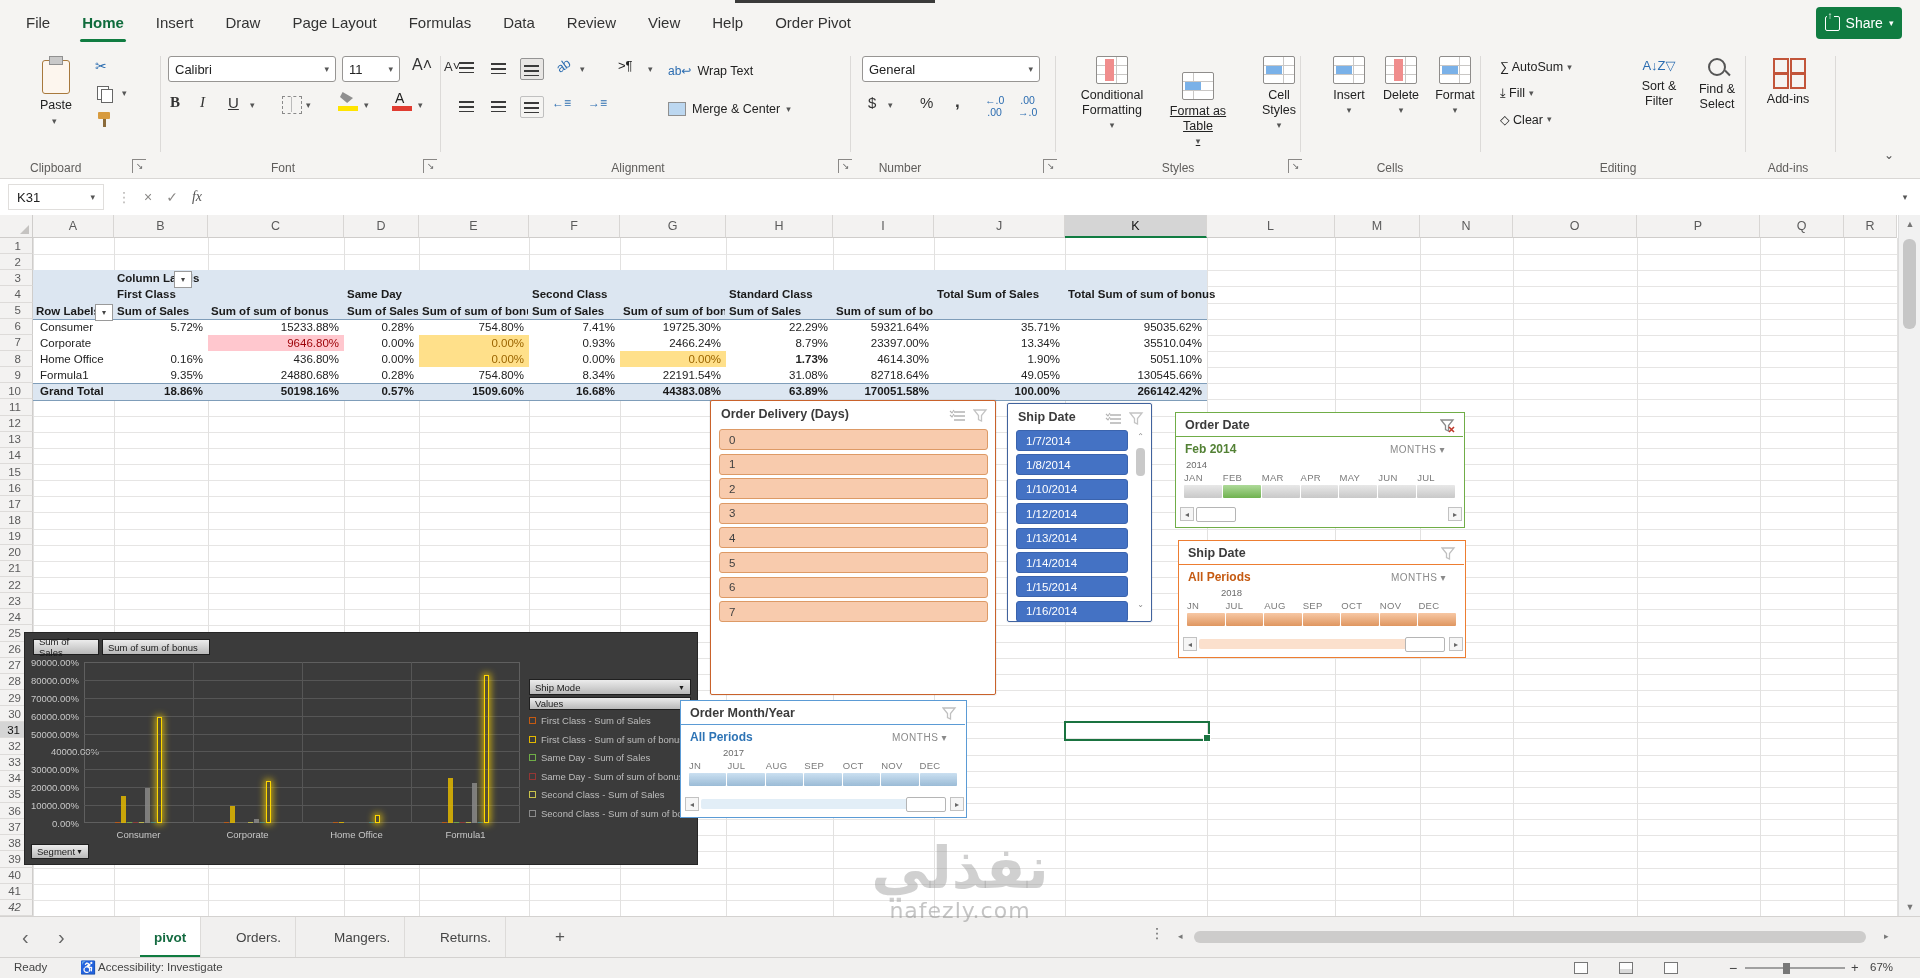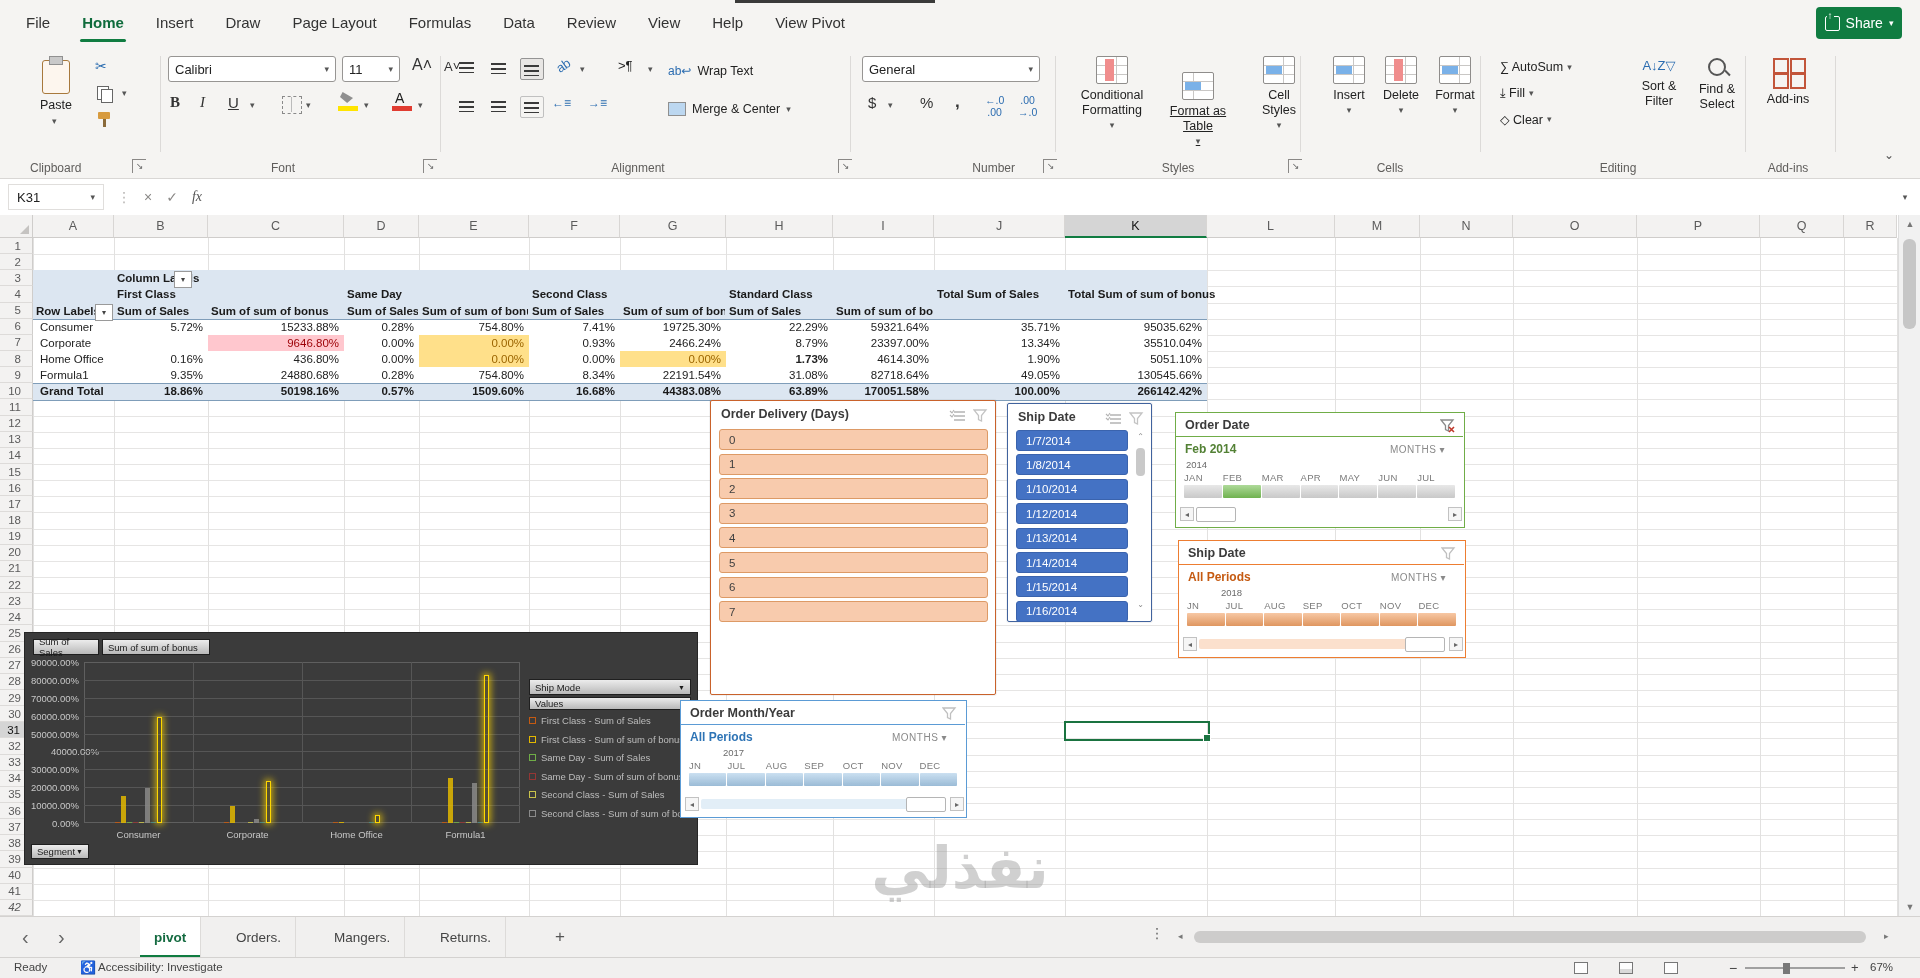--- a/index.html
+++ b/index.html
@@ -123,21 +123,21 @@
         <div class="mtab">File</div>
         <div class="mtab active">Home</div>
         <div class="mtab">Insert</div>
         <div class="mtab">Draw</div>
         <div class="mtab">Page Layout</div>
         <div class="mtab">Formulas</div>
         <div class="mtab">Data</div>
         <div class="mtab">Review</div>
         <div class="mtab">View</div>
         <div class="mtab">Help</div>
-        <div class="mtab">View Pivot</div>
+        <div class="mtab">Order Pivot</div>
       </div>
     <div id="topstrip"></div>
     <div id="sharebtn">
       <span class="shareglyph"></span>
       <span>Share</span>
       <span class="dd" style="color:#fff">▾</span>
     </div>
   </div>
 
   <div id="ribbon">
@@ -237,21 +237,21 @@
         <div class="dd" style="position: relative;">▾</div>
       </div>
       <div class="ric" style="position: absolute; left: 868px; top: 48px; font-size: 15px;">$</div>
       <div style="position: absolute; left: 888px; top: 54px; font-size: 9px; color: rgb(85, 85, 85);">▾</div>
       <div class="ric" style="position: absolute; left: 920px; top: 48px; font-size: 15px;">%</div>
       <div class="ric" style="position: absolute; left: 955px; top: 46px; font-size: 17px; font-weight: bold;">,</div>
       <div class="ric" style="position: absolute; left: 985px; top: 48px; font-size: 10.5px; color: rgb(43, 108, 176); white-space: pre;">←.0
 .00</div>
       <div class="ric" style="position: absolute; left: 1018px; top: 48px; font-size: 10.5px; color: rgb(43, 108, 176); white-space: pre;">.00
 →.0</div>
-      <div class="glabel" style="position: absolute; left: 895px; bottom: 3px; width: 120px; text-align: right;">Number</div>
+      <div class="glabel" style="position: absolute; left: 840px; bottom: 3px; width: 120px; text-align: center;">Number</div>
       <div class="dlg" style="position: absolute; left: 1043px;">↘</div>
       <div class="rbig" style="position: absolute; left: 1069px; top: 8px; width: 86px; height: 110px;">
         <div class="icon-table accent-red" style="position: relative; margin-top: 2px;"></div>
         <div style="margin-top: 4px;">Conditional<br>Formatting</div>
         <span class="dd">▾</span>
       </div>
       <div class="rbig" style="position: absolute; left: 1155px; top: 24px; width: 86px; height: 110px; text-decoration: underline;">
         <div class="icon-table accent-blue" style="position: relative; margin-top: 2px;"></div>
         <div style="margin-top: 4px;">Format as<br>Table</div>
         <span class="dd">▾</span>
@@ -771,17 +771,18 @@
     <span class="vic" style="left:1664px;background:linear-gradient(to right,#fdfdfd 48%,#bbb 48%,#bbb 52%,#fdfdfd 52%)"></span>
     <span class="abs" style="left:1729px;top:2px;font-size:14px">−</span>
     <span class="abs" style="left:1745px;top:9px;width:100px;height:2px;background:#a0a0a0"></span>
     <span class="abs" style="left:1783px;top:5px;width:7px;height:11px;background:#787878"></span>
     <span class="abs" style="left:1851px;top:2px;font-size:13px">+</span>
     <span class="abs" style="left:1870px;top:3px">67%</span>
   </div>
 
   <div id="watermark">
     <div id="wm1">نفذلي</div>
+    <div id="wm2">nafezly.com</div>
   </div>
 
 <div id="selbox" style="position: absolute; left: 1064px; top: 721.29px; width: 142px; height: 16.143px;"></div>
     <div id="selhandle" style="position: absolute; left: 1203px; top: 734.433px;"></div>
   </div>
 
 </body></html>

